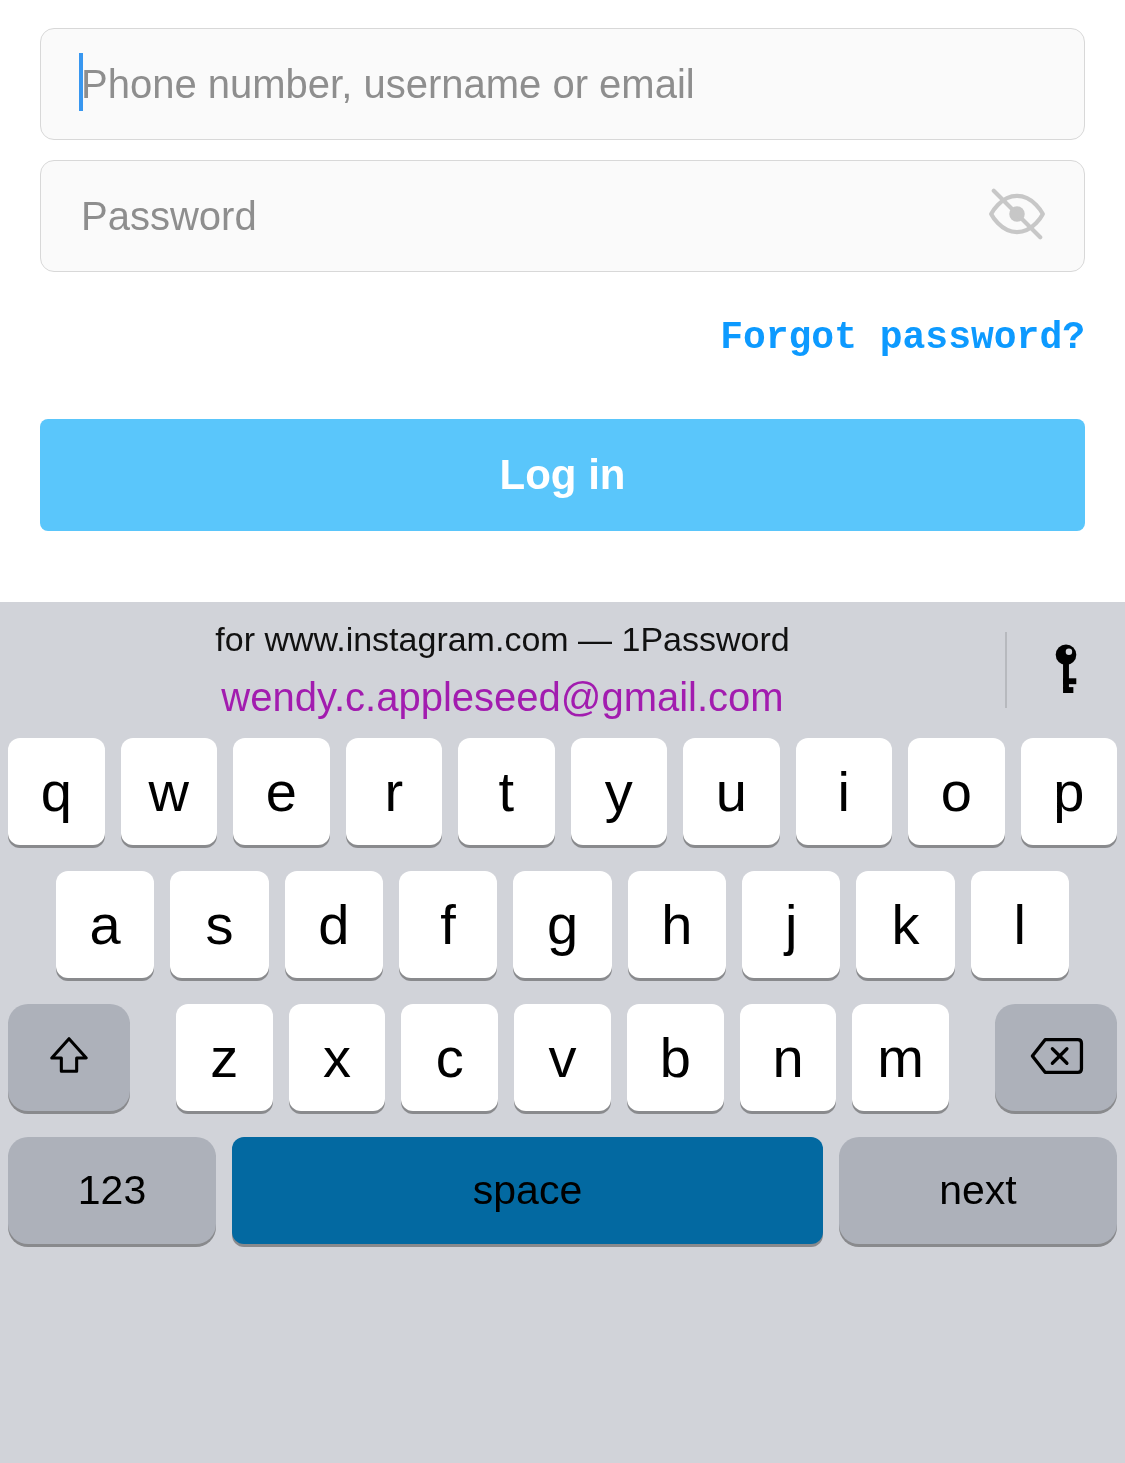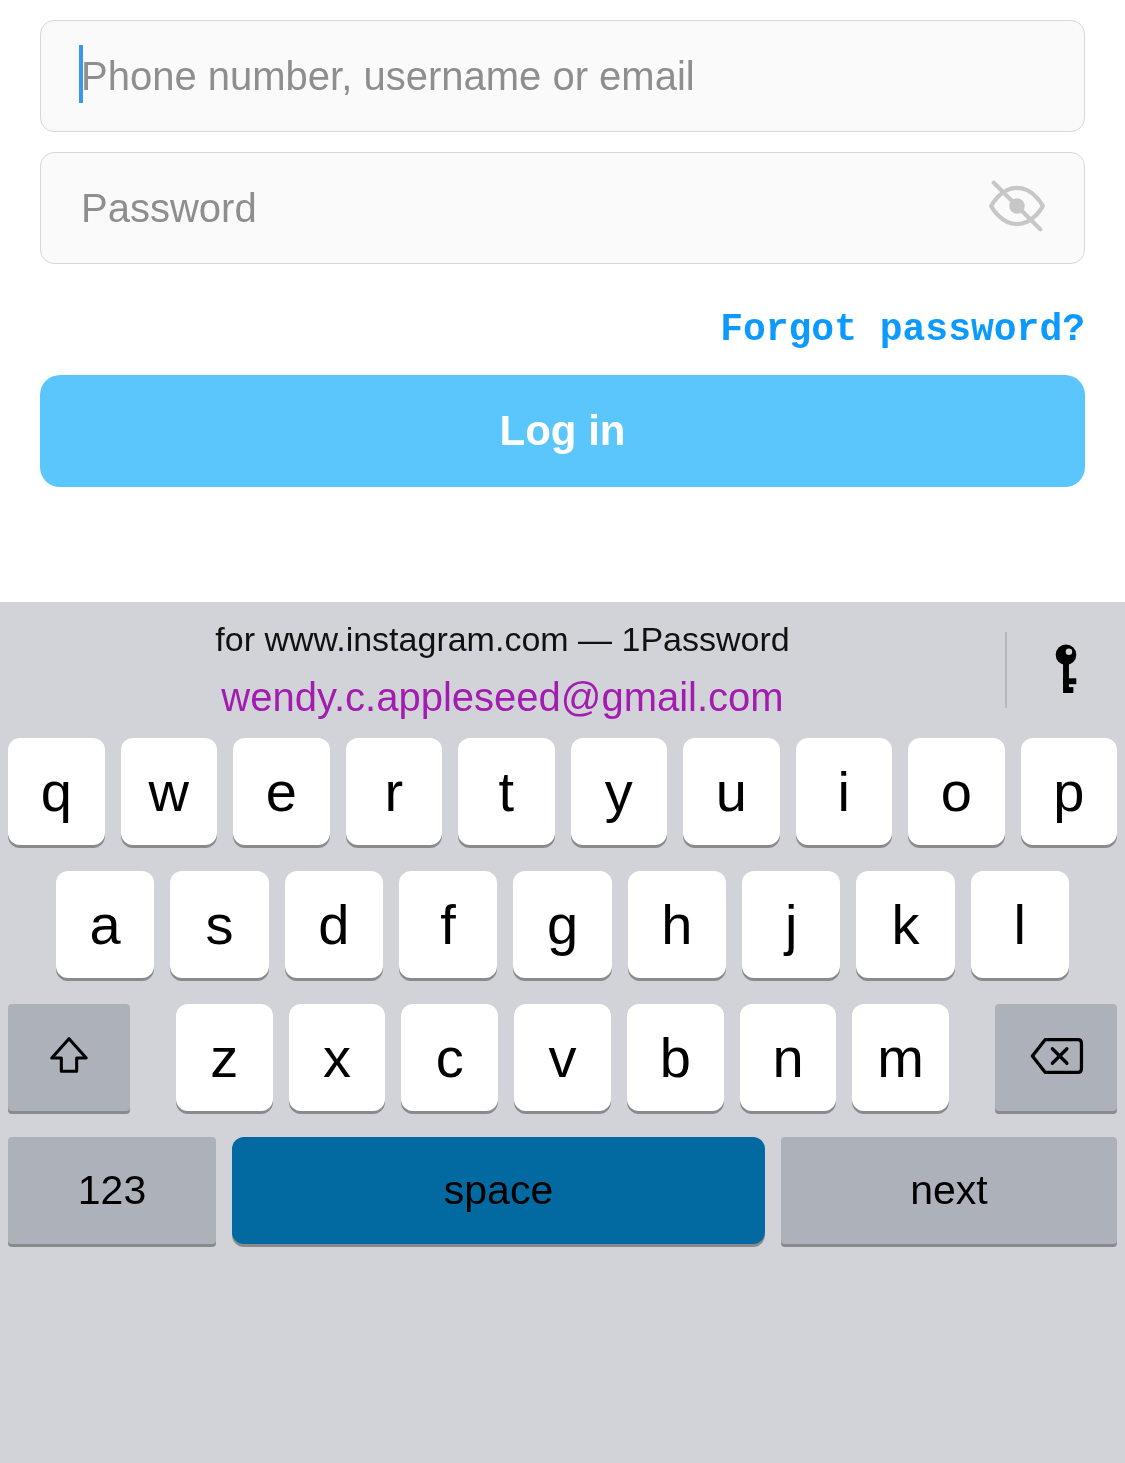--- a/index.html
+++ b/index.html
@@ -1,52 +1,52 @@
 <!DOCTYPE html>
 <html><head>
 <meta charset="utf-8">
 <style>
 * { margin:0; padding:0; box-sizing:border-box; -webkit-font-smoothing:antialiased; }
 html,body { width:1125px; height:1463px; font-family:-apple-system,"Helvetica Neue",Helvetica,Arial,sans-serif; background:#fff; overflow:hidden; }
 
 .form { padding:20px 40px 0 40px; }
-.field { position:relative; width:100%; height:112px; border:1px solid #d8d8d8; border-radius:14px; background:#fafafa; margin-top:0; }
+.field { position:relative; width:100%; height:112px; border:1px solid #d8d8d8; border-radius:14px; background:#fafafa; margin-top:8px; }
 .field + .field { margin-top:20px; }
 .field input { position:absolute; left:40px; right:100px; top:0; bottom:0; width:calc(100% - 140px); border:none; background:transparent; font-size:40px; color:#262626; outline:none; }
 .field input::placeholder { color:#8e8e8e; font-weight:400; }
 .field .cursor { position:absolute; left:38px; top:24px; width:4px; height:58px; background:#3897f0; }
 .eye { position:absolute; right:36px; top:50%; transform:translateY(-50%); color:#c7c7c7; }
 
 .forgot { text-align:right; margin-top:44px; font-size:38px; font-weight:600; color:#0d9aff;font-family:Liberation Mono, monospace; }
-.login-btn { display:flex; align-items:center; justify-content:center; width:100%; height:112px; margin-top:24px; border:none; border-radius:20px; background:#5ac6fb; color:#fff; font-size:42px; font-weight:600; }
+.login-btn { display:flex; align-items:center; justify-content:center; width:100%; height:112px; margin-top:60px; border:none; border-radius:8px; background:#5ac6fb; color:#fff; font-size:42px; font-weight:600; }
 
 .kbd { position:absolute; left:0; right:0; bottom:0; height:861px; background:#d1d3d9; }
 .sugg { height:136px; display:flex; align-items:center; }
 .sugg-main { flex:1; display:flex; flex-direction:column; align-items:center; justify-content:center; gap:16px; }
 .sugg-line1 { font-size:34px; color:#111; font-weight:400; }
 .sugg-line2 { font-size:40px; color:#a21caf; font-weight:400; }
 .sugg-divider { width:2px; height:76px; background:#b7b9be; }
 .sugg-key { width:118px; display:flex; align-items:center; justify-content:center; }
 
 .rows { padding:0 8px; }
 .row { display:flex; gap:16px; margin-bottom:26px; }
 .row1 .key-l { flex:1; }
 .row2 { padding:0 48px; }
 .row2 .key-l { flex:1; }
 .row3 .key-l { flex:1; }
 .row3 { }
 .key-l { height:107px; background:#fff; border-radius:12px; box-shadow:0 3px 0 #898a8d; display:flex; align-items:center; justify-content:center; font-size:56px; color:#000; }
-.key-fn { height:107px; background:#adb1ba; border-radius:4px; box-shadow:0 3px 0 #898a8d; display:flex; align-items:center; justify-content:center; }
+.key-fn { height:107px; background:#adb1ba; border-radius:20px; box-shadow:0 3px 0 #898a8d; display:flex; align-items:center; justify-content:center; }
 .shift { width:122px; }
 .bksp { width:122px; }
 .gap-sm { width:14px; flex:0 0 14px; }
 .row4 { display:flex; gap:16px; }
 .num-key { width:208px; font-size:41px; color:#000; font-weight:400; }
 .space-key { flex:1; background:#0369a1; font-size:41px; color:#000; }
-.next-key { width:336px; background:#adb1ba; font-size:41px; color:#000; }
+.next-key { width:278px; background:#adb1ba; font-size:41px; color:#000; }
 </style>
 </head>
 <body>
 
 <div class="form">
   <div class="field">
     <span class="cursor"></span>
     <input type="text" placeholder="Phone number, username or email" style="">
   </div>
   <div class="field">

